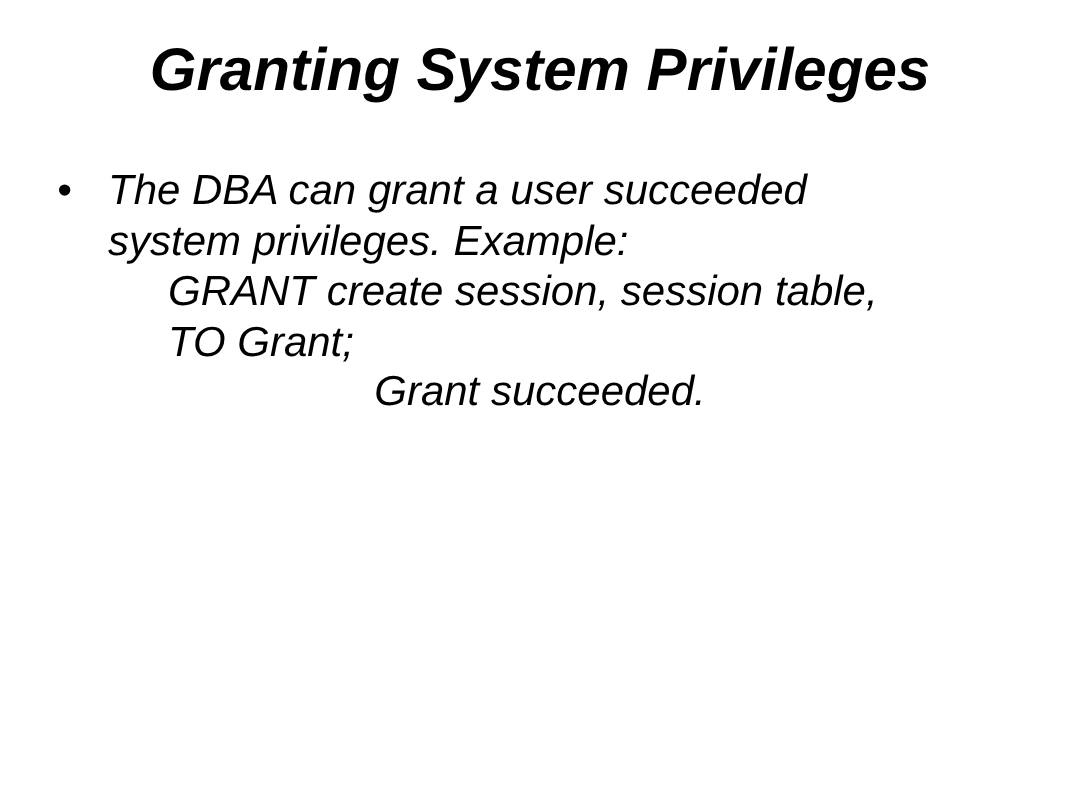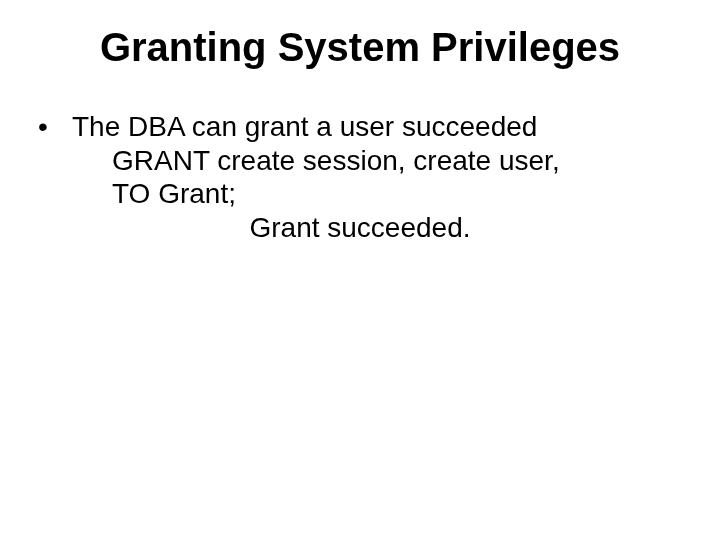--- a/index.html
+++ b/index.html
@@ -11,20 +11,21 @@
     font-family: Arial, Helvetica, sans-serif;
     color: #000000;
     overflow: hidden;
   }
   .slide {
     width: 720px;
     height: 540px;
     position: relative;
     box-sizing: border-box;
     padding: 24px 36px 0 36px;
+    font-style: italic;
   }
   .title {
     font-size: 40px;
     font-weight: bold;
     text-align: center;
     margin: 0 0 40px 0;
     line-height: 1.15;
   }
   .body {
     font-size: 28px;
@@ -57,23 +58,24 @@
 <div class="slide">
 
   <h1 class="title">Granting System Privileges</h1>
 
   <div class="body">
 
     <div class="bullet-row">
       <div class="bullet-dot">•</div>
       <div class="bullet-text">
         <span>The DBA can grant a user succeeded</span><br>
+        <span>system privileges. Example:</span>
       </div>
     </div>
 
-    <div class="indent">GRANT create session, create user,</div>
+    <div class="indent">GRANT create session, session table,</div>
     <div class="indent">TO Grant;</div>
 
     <div class="flush">Grant succeeded.</div>
 
   </div>
 
 </div>
 
 </body></html>

